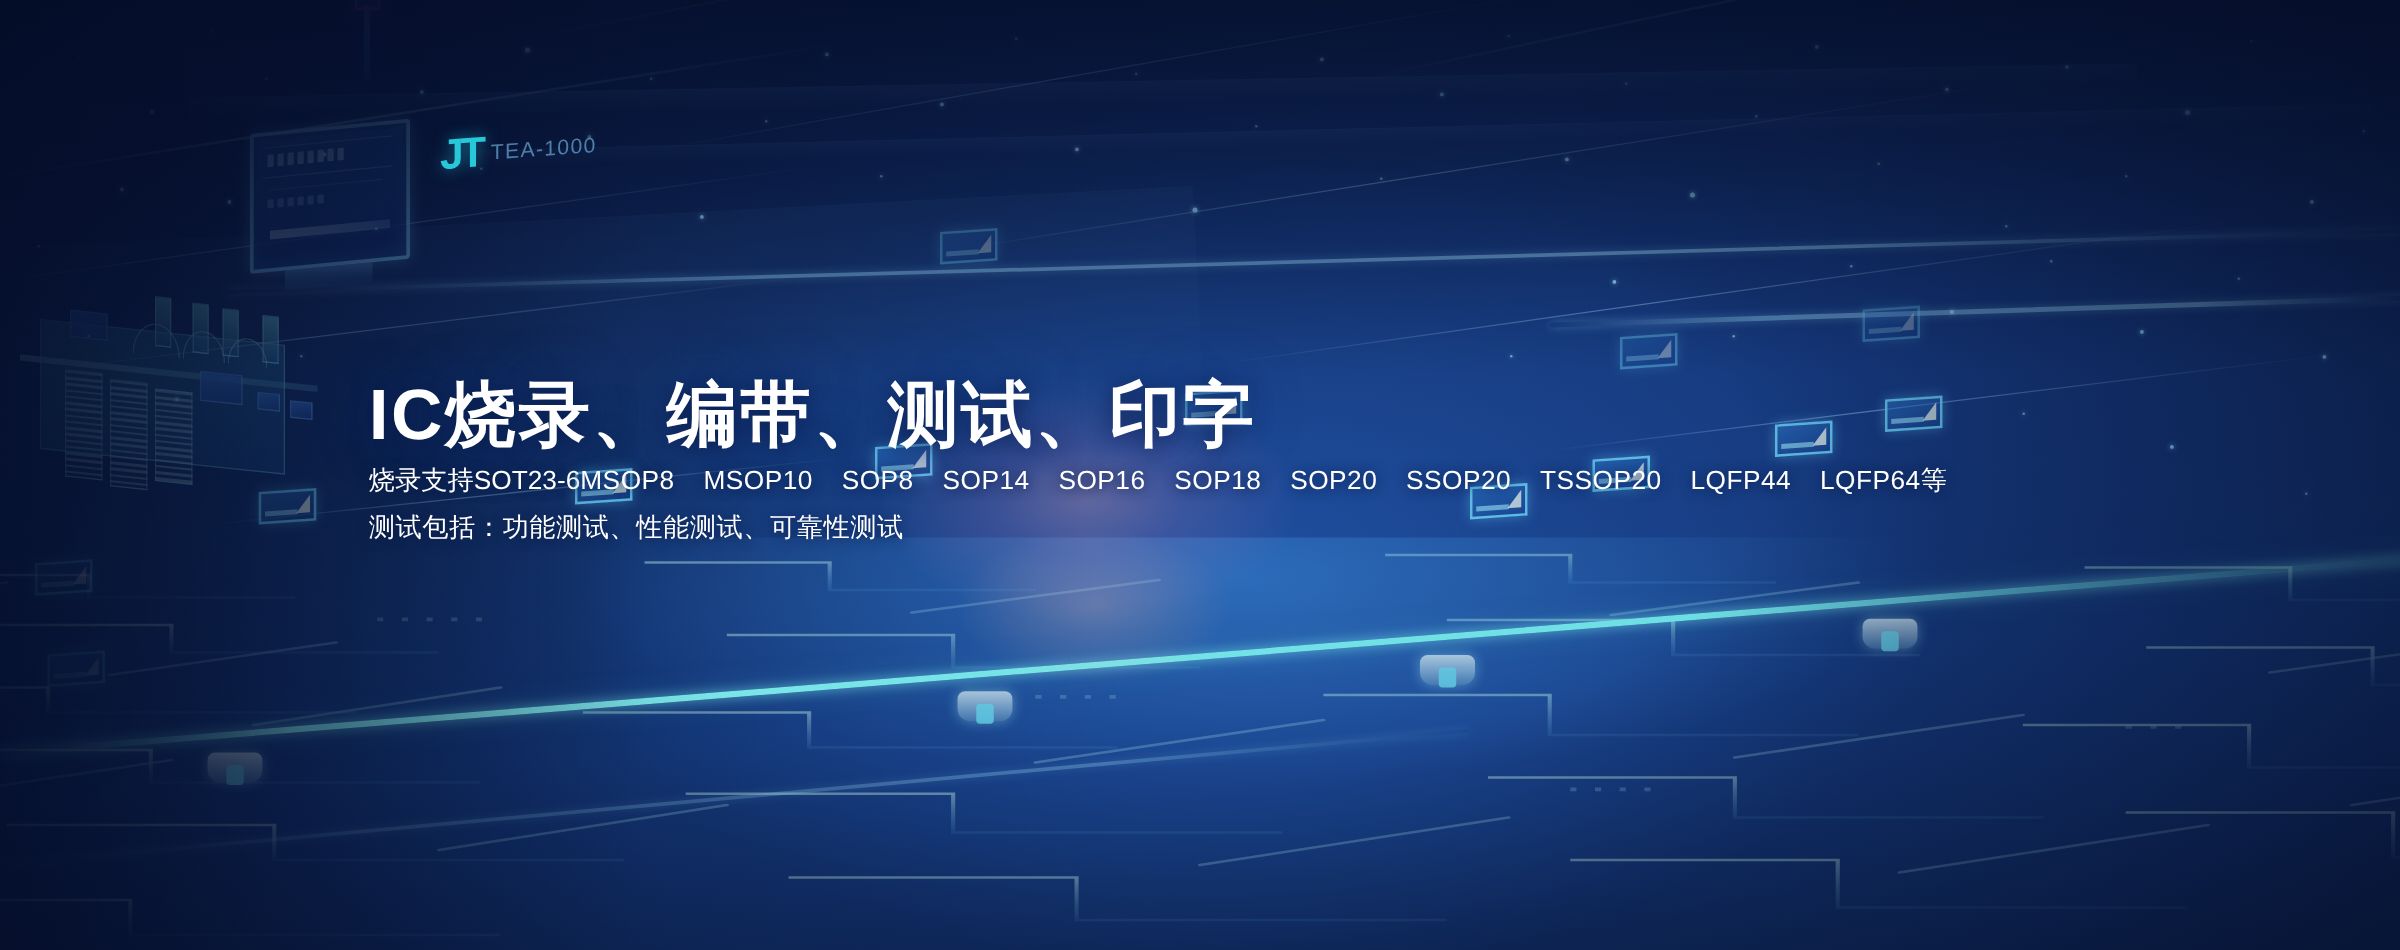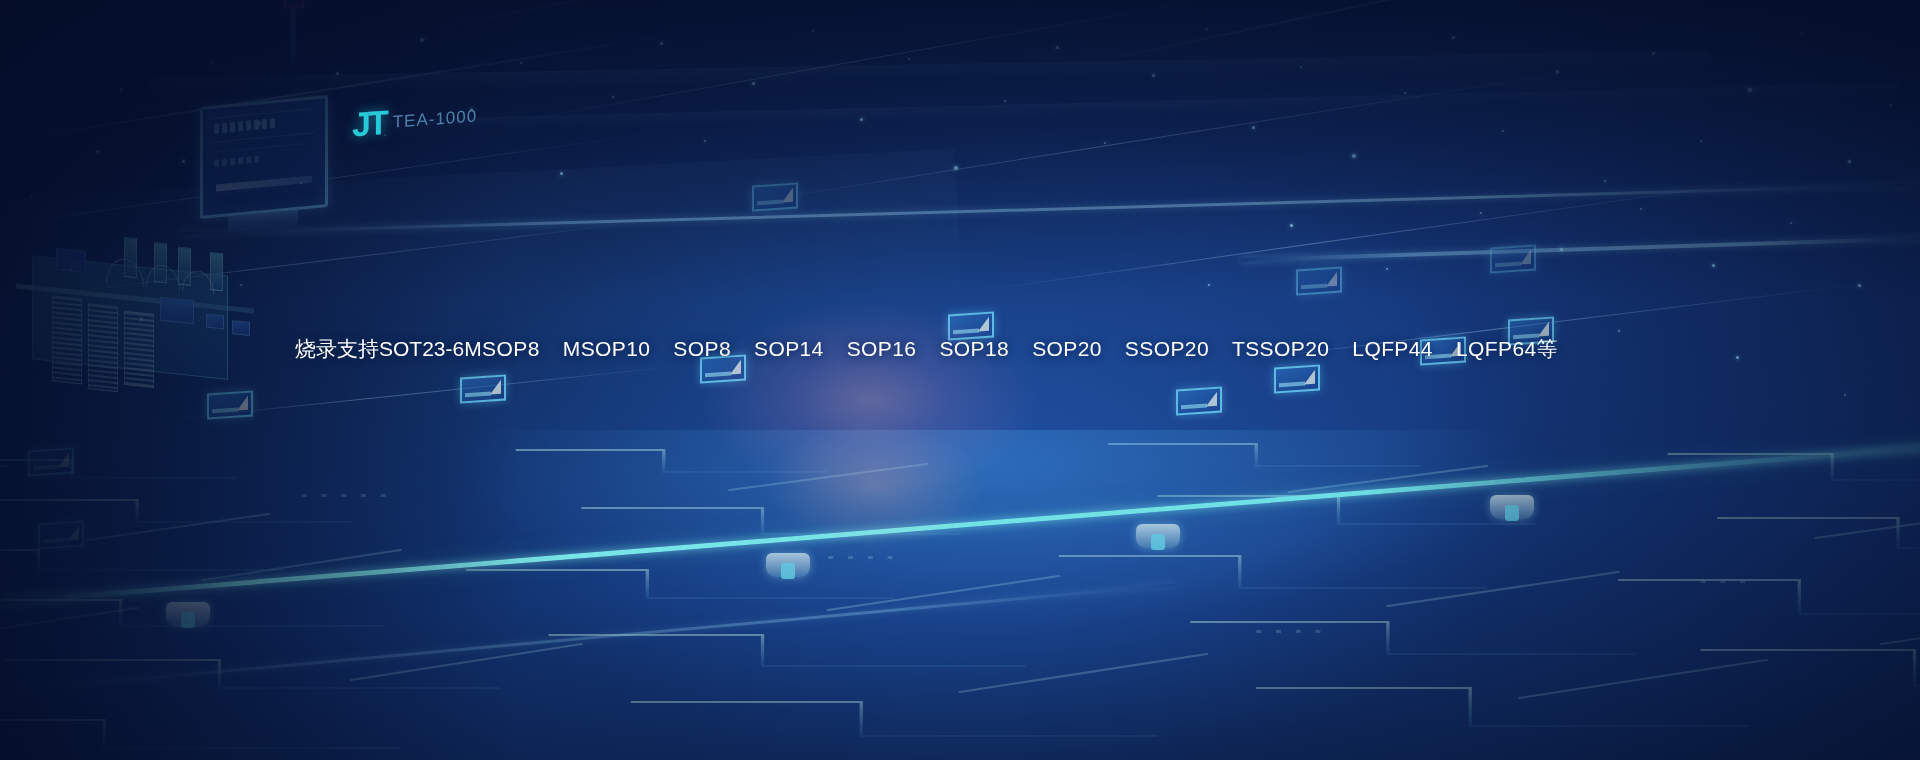--- a/index.html
+++ b/index.html
@@ -234,21 +234,21 @@
   }
   .headline{
     color:#ffffff;
     font-size:57px;
     font-weight:700;
     letter-spacing:2px;
     line-height:1.15;
     text-shadow:0 2px 18px rgba(8,25,70,.85), 0 0 40px rgba(20,60,140,.6);
     white-space:nowrap;
   }
-  .sublist{ margin-top:30px; }
+  .sublist{ }
   .subline{
     color:#ffffff;
     font-size:21px;
     line-height:38px;
     letter-spacing:.4px;
     white-space:nowrap;
     text-shadow:0 1px 9px rgba(8,25,70,.9);
     font-weight:400;
   }
   .pkg{ display:inline-block; }
@@ -493,25 +493,27 @@
   <div class="bg-topdark"></div>
   <div class="bg-leftdark"></div>
   <div class="bg-vig"></div>
 
   <div class="logo">
     <span class="logo-mark">JT</span>
     <span class="logo-model">TEA-1000</span>
   </div>
 
   <div class="content">
+    <h1 class="headline">IC烧录、编带、测试、印字</h1>
 
     <div class="sublist">
 
       <div class="subline">
         <span class="pkg-lead">烧录支持SOT23-6</span><span id="pkg-host"><span class="pkg">MSOP8</span><span class="pkg">MSOP10</span><span class="pkg">SOP8</span><span class="pkg">SOP14</span><span class="pkg">SOP16</span><span class="pkg">SOP18</span><span class="pkg">SOP20</span><span class="pkg">SSOP20</span><span class="pkg">TSSOP20</span><span class="pkg">LQFP44</span><span class="pkg">LQFP64等</span></span>
       </div>
 
+      <div class="subline">测试包括：功能测试、性能测试、可靠性测试</div>
 
 
     </div>
   </div>
 
 </div>
 
 </body></html>

